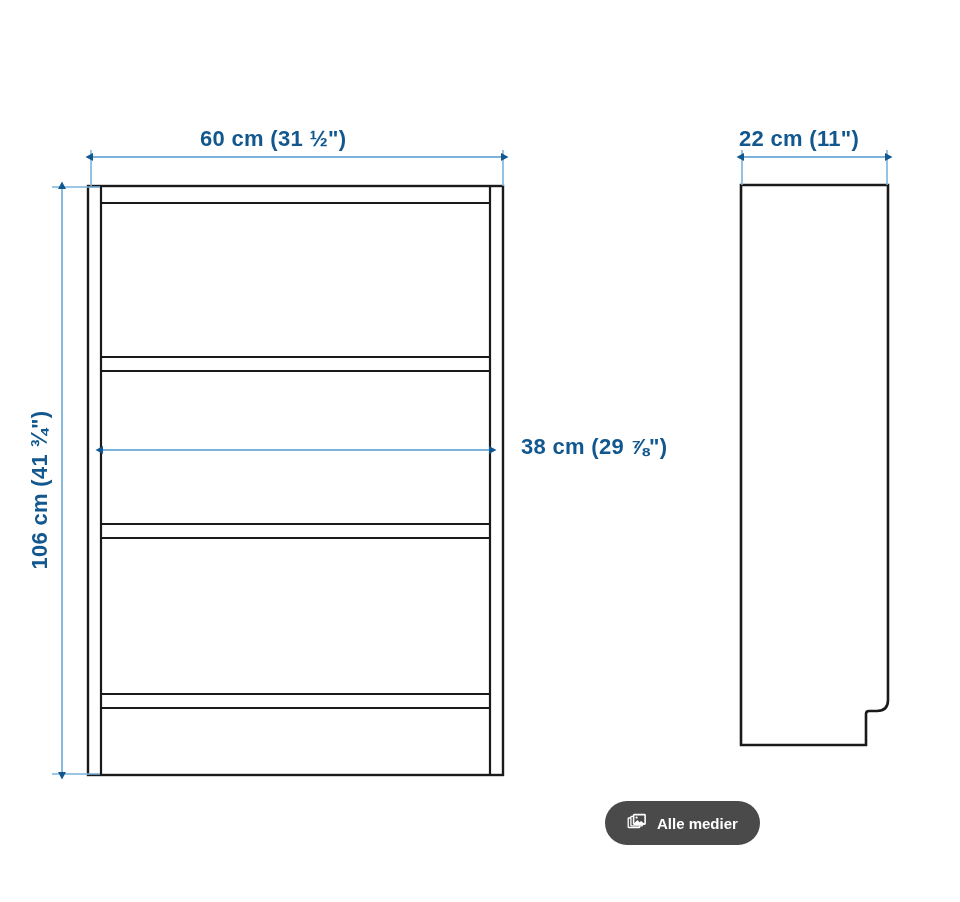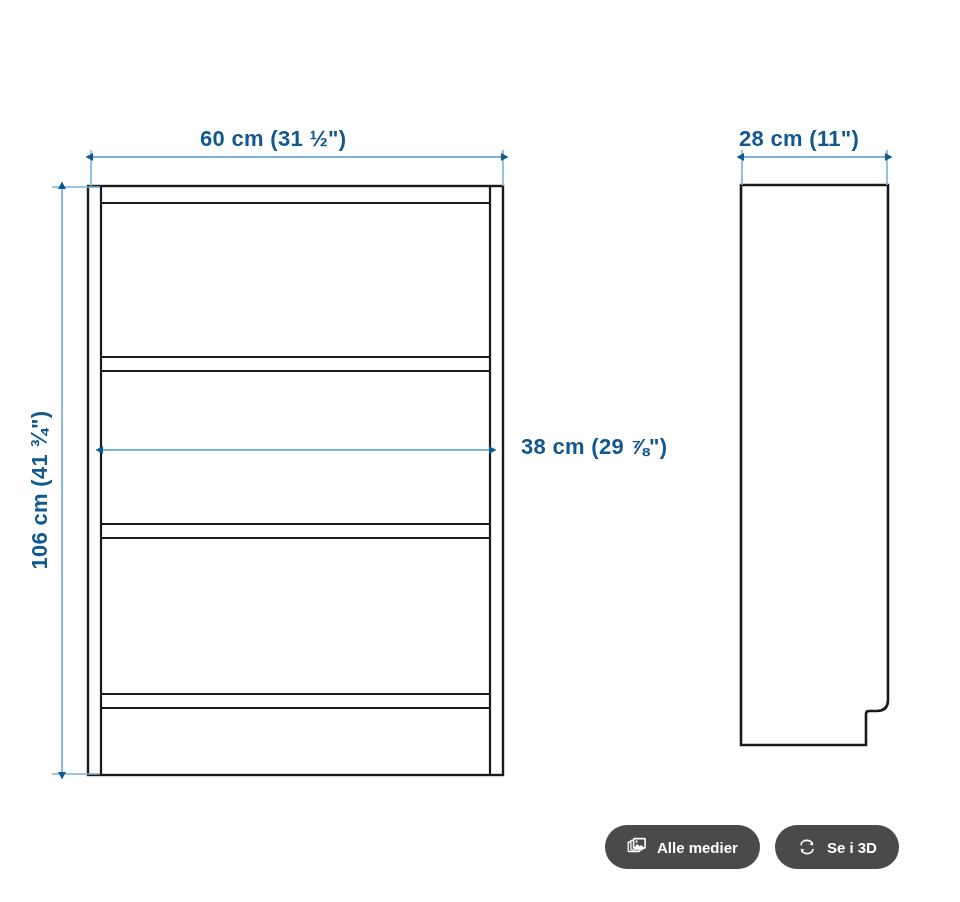--- a/index.html
+++ b/index.html
@@ -63,21 +63,21 @@
     width: 200px;
     text-align: center;
     transform: rotate(-90deg);
     transform-origin: 50% 50%;
   }
 
   
   #actions {
     position: absolute;
     left: 605px;
-    top: 825px;
+    top: 801px;
     display: flex;
     gap: 15px;
     align-items: center;
   }
   .pill-btn {
     display: inline-flex;
     align-items: center;
     gap: 10px;
     height: 44px;
     padding: 0 22px;
@@ -167,21 +167,21 @@
     <g>
       <line x1="103" y1="450" x2="489" y2="450" stroke="#7bb3dd" stroke-width="1.8" marker-start="url(#arrL)" marker-end="url(#arrR)"></line>
     </g>
   </svg>
 
   <div class="dim-label" id="label-width">
     <span>60 cm</span><span> (</span><span>31 ½"</span><span>)</span>
   </div>
 
   <div class="dim-label" id="label-depth">
-    <span>28 cm</span><span> (</span><span>11"</span><span>)</span>
+    <span>22 cm</span><span> (</span><span>11"</span><span>)</span>
   </div>
 
   <div class="dim-label" id="label-inner-width">
     <span>38 cm</span><span> (</span><span>29 ⅞"</span><span>)</span>
   </div>
 
   <div class="dim-label" id="label-height">
     <span>106 cm</span><span> (</span><span>41 ¾"</span><span>)</span>
   </div>
 
@@ -193,27 +193,16 @@
           <rect x="1.2" y="5.0" width="11.5" height="9.5" rx="0.6" fill="none" stroke="#ffffff" stroke-width="1.3"></rect>
           <rect x="3.9" y="3.3" width="11.5" height="9.5" rx="0.6" fill="#4a4a4a" stroke="#ffffff" stroke-width="1.3"></rect>
           <rect x="6.6" y="1.6" width="11.5" height="9.5" rx="0.6" fill="#4a4a4a" stroke="#ffffff" stroke-width="1.6"></rect>
           <circle cx="9.6" cy="4.6" r="1.15" fill="#ffffff"></circle>
           <path d="M7.0 10.6 L10.4 6.9 L12.6 9.3 L14.1 7.9 L17.7 10.9 L17.7 11.1 L7.0 11.1 Z" fill="#ffffff"></path>
         </svg>
       </span>
       <span class="btn-label">Alle medier</span>
     </button>
 
-    <button class="pill-btn">
-      <span class="btn-icon">
-        <svg viewBox="0 0 22 20" width="22" height="20" aria-hidden="true">
-          <path d="M4.6 7.2 A6.2 4.4 0 0 1 17.0 7.2" fill="none" stroke="#ffffff" stroke-width="1.9" stroke-linecap="round"></path>
-          <path d="M17.4 12.8 A6.2 4.4 0 0 1 5.0 12.8" fill="none" stroke="#ffffff" stroke-width="1.9" stroke-linecap="round"></path>
-          <path d="M17.0 7.6 L17.0 4.0 L13.6 7.6 Z" fill="#ffffff"></path>
-          <path d="M5.0 12.4 L5.0 16.0 L8.4 12.4 Z" fill="#ffffff"></path>
-        </svg>
-      </span>
-      <span class="btn-label">Se i 3D</span>
-    </button>
 
   </div>
 
 </div>
 
 </body></html>

